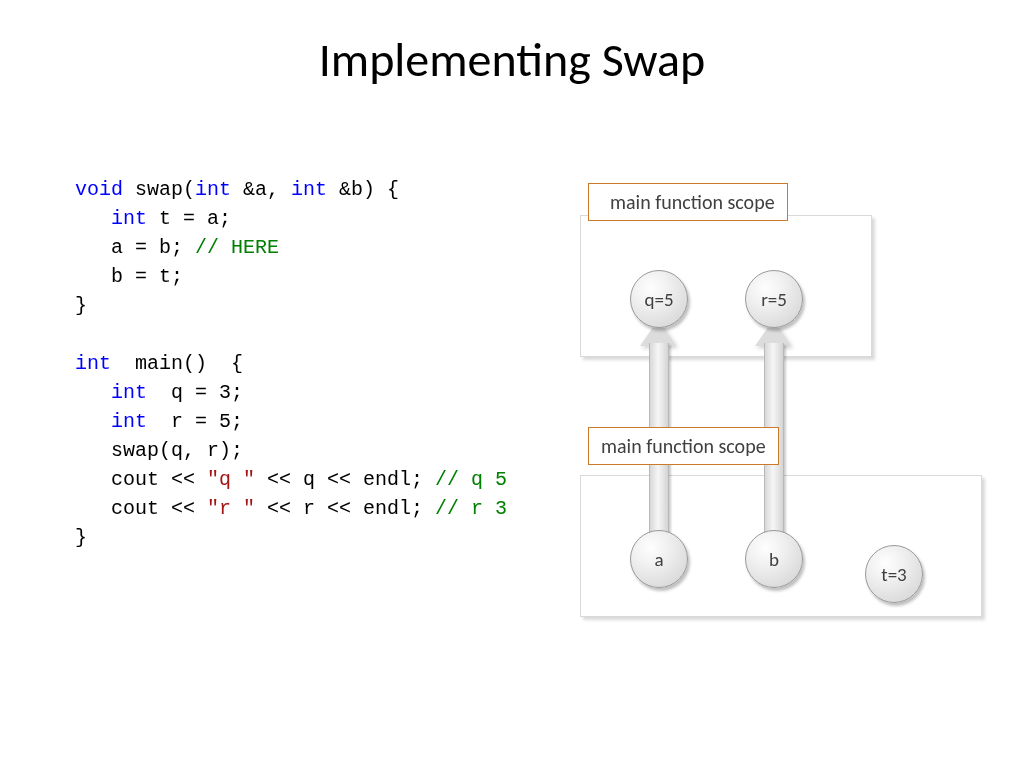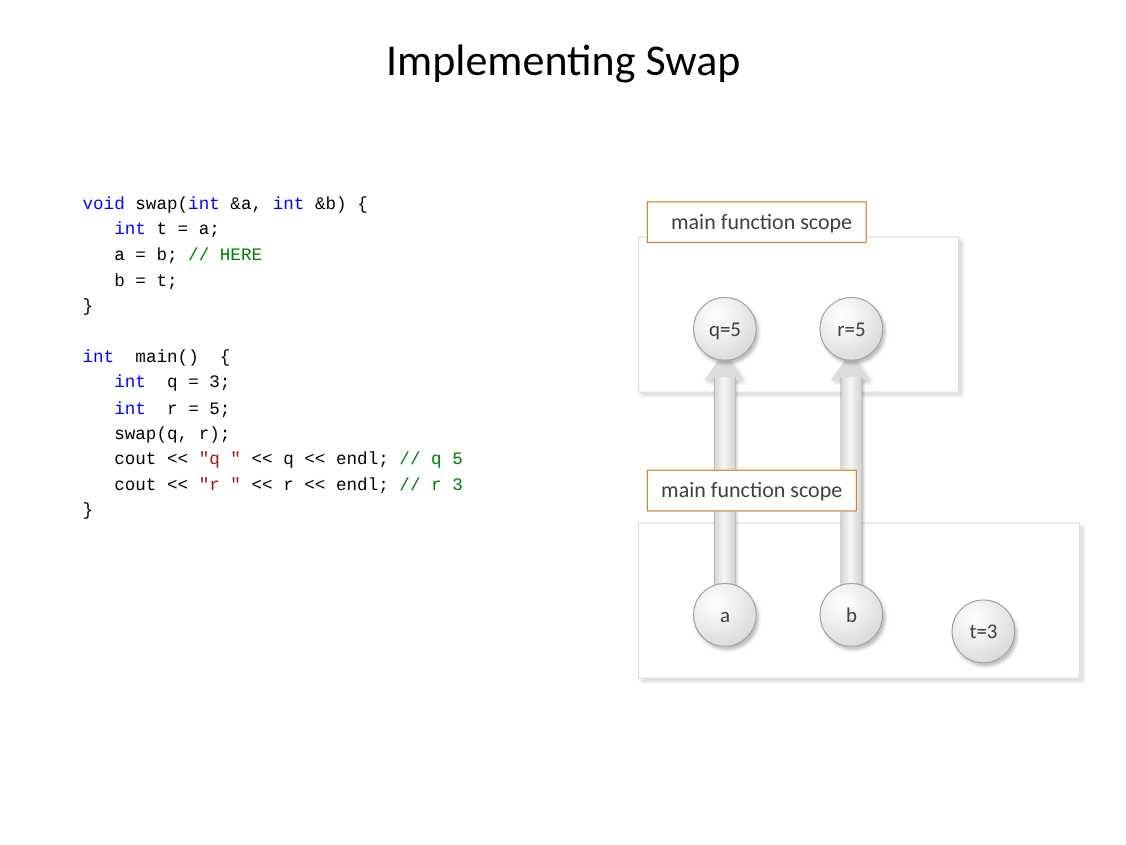--- a/index.html
+++ b/index.html
@@ -7,31 +7,31 @@
     padding: 0;
     width: 1024px;
     height: 768px;
     background: #ffffff;
     font-family: Calibri, Arial, sans-serif;
     position: relative;
     overflow: hidden;
   }
   .slide-title {
     text-align: center;
-    font-size: 40px;
+    font-size: 48px;
     font-weight: 400;
     margin: 30px 0 40px 0;
     color: #000;
   }
   .code-block {
     position: absolute;
     left: 75px;
     top: 175px;
     font-family: Consolas, 'Courier New', monospace;
-    font-size: 16px;
+    font-size: 20px;
     line-height: 1.45;
     white-space: pre;
     color: #000;
   }
   .kw-blue { color: #0000ff; }
   .comment { color: #008000; }
   .string  { color: #a31515; }
 
   .diagram {
     position: absolute;

